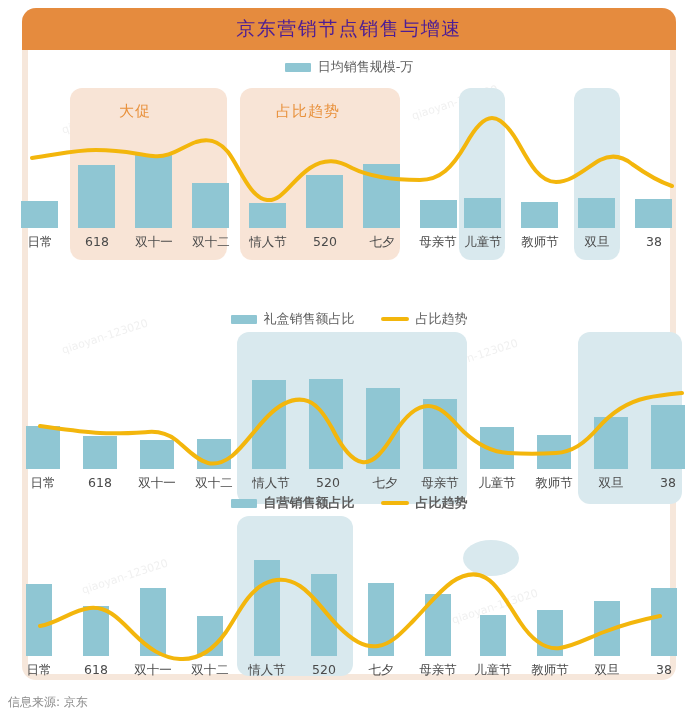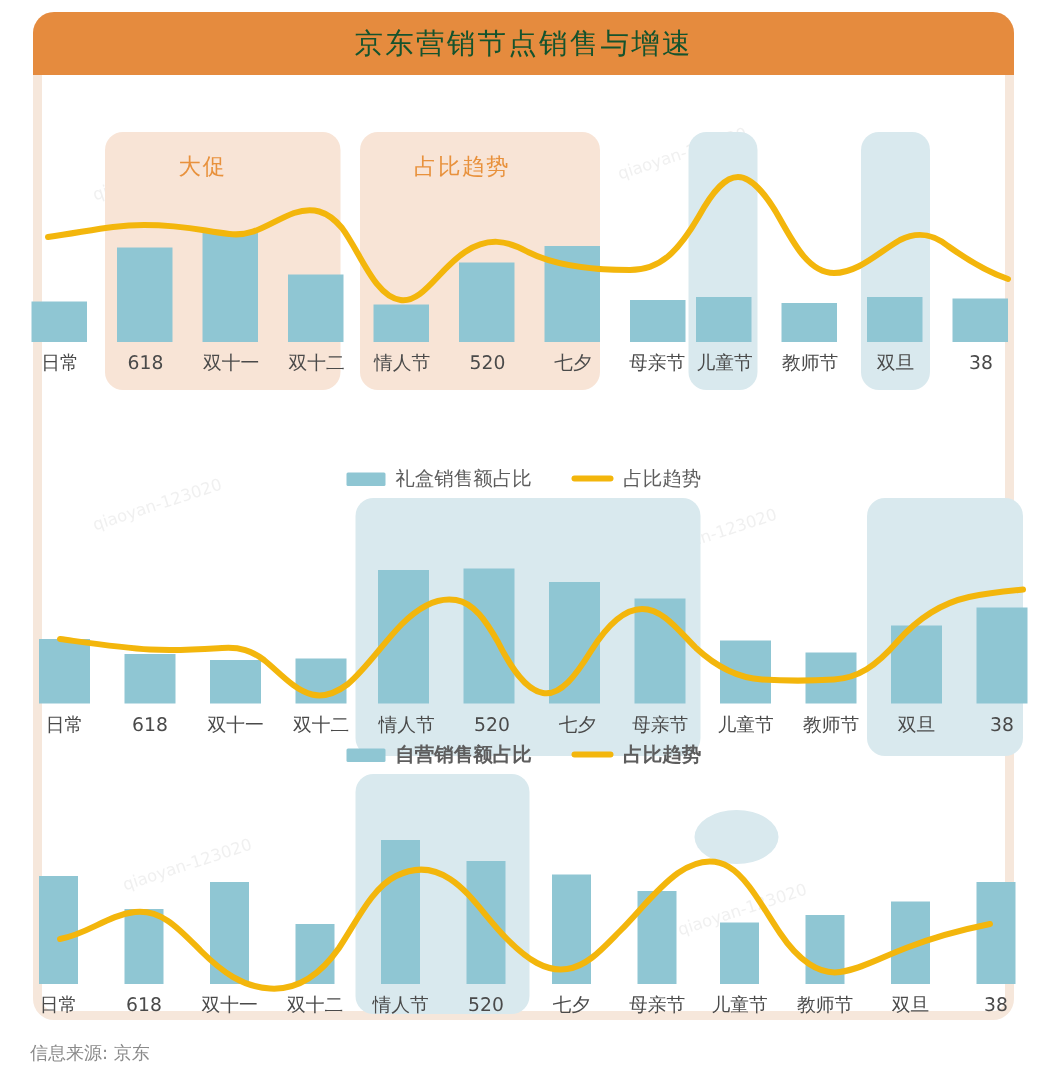--- a/index.html
+++ b/index.html
@@ -22,21 +22,21 @@
   }
   .card-header{
     position:absolute;left:22px;top:8px;
     width:654px;height:42px;
     background:#E58B3E;
     border-radius:14px 14px 0 0;
     display:flex;align-items:center;justify-content:center;
     box-sizing:border-box;
   }
   .card-title{
-    color:#14532d;font-size:19px;letter-spacing:1.5px;font-weight:400;
+    color:#4c1d95;font-size:19px;letter-spacing:1.5px;font-weight:400;
   }
 
   .panel{position:absolute;left:0;width:698px;}
   .panel-1{top:56px;height:220px;}
   .panel-2{top:276px;height:216px;margin-top:32px;}
   .panel-3{top:492px;height:196px;}
 
   .legend{
     position:absolute;left:0;width:698px;height:22px;
     display:flex;align-items:center;justify-content:center;gap:26px;
@@ -59,21 +59,21 @@
 
   .bar{position:absolute;background:#8FC6D3;}
   .xlab{
     position:absolute;text-align:center;font-size:12.5px;color:#4a4a4a;
     white-space:nowrap;
   }
   svg.spark{position:absolute;left:0;top:0;overflow:visible;}
   .line-path{fill:none;stroke:#F3B60C;stroke-width:4;stroke-linecap:round;stroke-linejoin:round;}
 
   .footer{
-    position:absolute;left:20px;top:694px;
+    position:absolute;left:8px;top:694px;
     font-size:12px;color:#8a8a8a;
   }
   .wm{
     position:absolute;color:rgba(160,160,160,.16);font-size:11px;
     transform:rotate(-18deg);pointer-events:none;user-select:none;
   }
 </style>
 </head>
 <body>
 
@@ -86,20 +86,24 @@
 <div class="wm" style="left:60px;top:110px;">qiaoyan-123020</div>
 <div class="wm" style="left:410px;top:96px;">qiaoyan-123020</div>
 <div class="wm" style="left:60px;top:330px;">qiaoyan-123020</div>
 <div class="wm" style="left:430px;top:350px;">qiaoyan-123020</div>
 <div class="wm" style="left:80px;top:570px;">qiaoyan-123020</div>
 <div class="wm" style="left:450px;top:600px;">qiaoyan-123020</div>
 
 <div class="panel panel-1">
 
   <div class="legend" style="top:0;">
+    <div class="legend-item">
+      <span class="swatch-bar"></span>
+      <span>日均销售规模-万</span>
+    </div>
   </div>
 
   <div class="plot" style="top:28px;height:192px;">
 
     <div class="hl hl-peach" style="left:70px;top:4px;width:157px;height:172px;"></div>
     <div class="hl hl-peach" style="left:240px;top:4px;width:160px;height:172px;"></div>
     <div class="hl hl-blue" style="left:459px;top:4px;width:46px;height:172px;"></div>
     <div class="hl hl-blue" style="left:574px;top:4px;width:46px;height:172px;"></div>
 
     <div class="hl-label" style="left:119px;top:18px;">大促</div>

